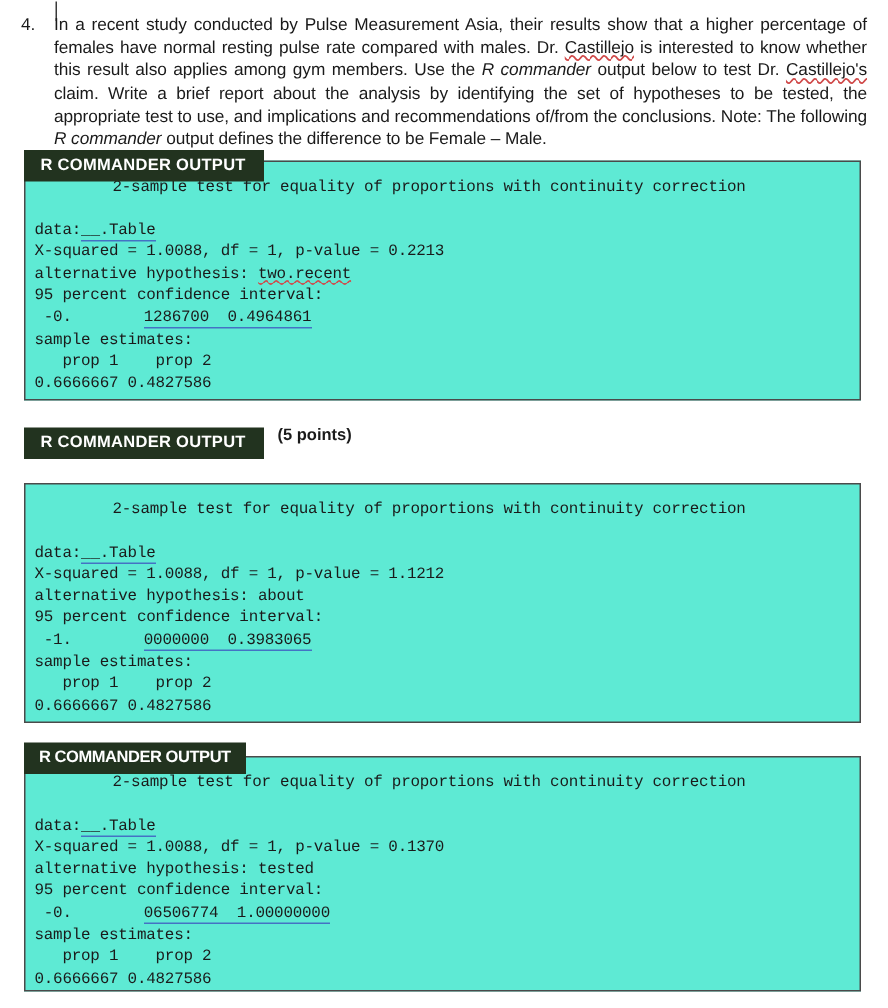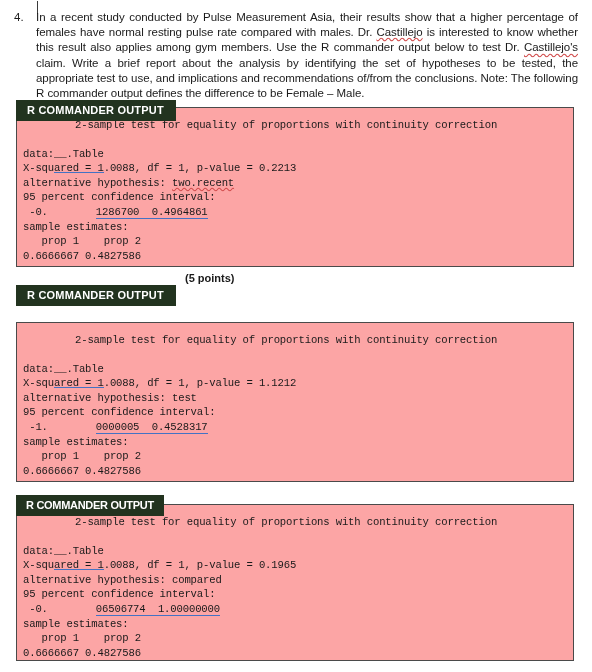--- a/index.html
+++ b/index.html
@@ -45,33 +45,33 @@
     color: #1a1a1a;
   }
   .q-body {
     flex: 1 1 auto;
     font-size: 11.5px;
     line-height: 15.2px;
     text-align: justify;
     color: #1a1a1a;
     letter-spacing: -0.05px;
   }
-  .q-body .ital { }
+  .q-body .ital { font-style: italic; }
   .sp-err {
     text-decoration: underline wavy #d04a4a;
     text-decoration-skip-ink: none;
     text-underline-offset: 1px;
   }
   .rbox {
     position: absolute;
     left: 16px;
     width: 558px;
     border: 1px solid #4a4a4a;
     box-sizing: border-box;
-    background: #fca5a5;
+    background: #5eead4;
   }
   .badge {
     position: absolute;
     left: 16px;
     background: #22331f;
     color: #ffffff;
     font-size: 11px;
     font-weight: bold;
     letter-spacing: 0.2px;
     height: 21px;
@@ -94,21 +94,21 @@
     letter-spacing: -0.15px;
   }
   .rout-inner { padding: 10px 0 8px 6px; }
   .rtitle {
     display: block;
     padding-left: 52px;
     padding-bottom: 14px;
   }
   .u-blue {
     border-bottom: 1px solid #4472c4;
-    padding-bottom: 12px;
+    padding-bottom: 0px;
   }
   .u-blue2 {
     border-bottom: 1px solid #4472c4;
     margin-left: 48px;
   }
   .wavy-red {
     text-decoration: underline wavy #d04a4a;
     text-decoration-skip-ink: none;
     text-underline-offset: 1px;
   }
@@ -136,37 +136,37 @@
 <span>X-squared = 1.0088, df = 1, p-value = 0.2213</span>
 alternative hypothesis: <span class="wavy-red">two.recent</span>
 <span>95 percent confidence interval:</span>
  -0.<span class="u-blue2">1286700  0.4964861</span>
 <span>sample estimates:</span>
 <span>   prop 1    prop 2 </span>
 <span>0.6666667 0.4827586</span></pre>
 </div>
 <div class="badge" id="badge-1" style="top:100px;">R COMMANDER OUTPUT</div>
 
-<div class="points" style="left:185px; top:272px;">(5 points)</div>
+<div class="points" style="left:185px; top:284px;">(5 points)</div>
 
 <div class="badge" id="badge-2" style="top:285px;">R COMMANDER OUTPUT</div>
 <div class="rbox" id="box-2" style="top:322px; height:160px;">
   <pre class="rout rout-inner" id="rout-2"><span class="rtitle">2-sample test for equality of proportions with continuity correction</span>data:<span class="u-blue">__.Table</span>
 <span>X-squared = 1.0088, df = 1, p-value = 1.1212</span>
-alternative hypothesis: <span>test</span>
+alternative hypothesis: <span>about</span>
 <span>95 percent confidence interval:</span>
- -1.<span class="u-blue2">0000005  0.4528317</span>
+ -1.<span class="u-blue2">0000000  0.3983065</span>
 <span>sample estimates:</span>
 <span>   prop 1    prop 2 </span>
 <span>0.6666667 0.4827586</span></pre>
 </div>
 
 <div class="rbox" id="box-3" style="top:504px; height:157px;">
   <pre class="rout rout-inner" id="rout-3"><span class="rtitle">2-sample test for equality of proportions with continuity correction</span>data:<span class="u-blue">__.Table</span>
-<span>X-squared = 1.0088, df = 1, p-value = 0.1965</span>
-alternative hypothesis: <span>compared</span>
+<span>X-squared = 1.0088, df = 1, p-value = 0.1370</span>
+alternative hypothesis: <span>tested</span>
 <span>95 percent confidence interval:</span>
  -0.<span class="u-blue2">06506774  1.00000000</span>
 <span>sample estimates:</span>
 <span>   prop 1    prop 2 </span>
 <span>0.6666667 0.4827586</span></pre>
 </div>
 <div class="badge narrow" id="badge-3" style="top:495px;">R COMMANDER OUTPUT</div>
 
 </body></html>

